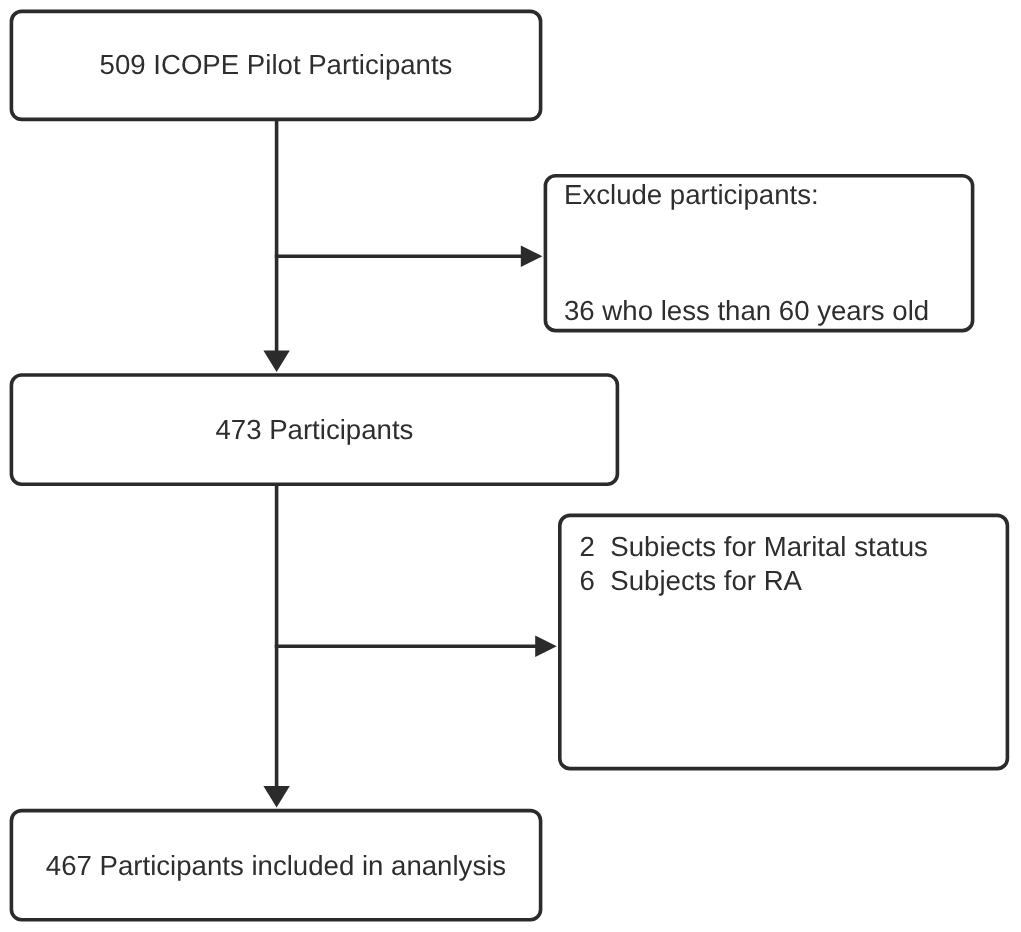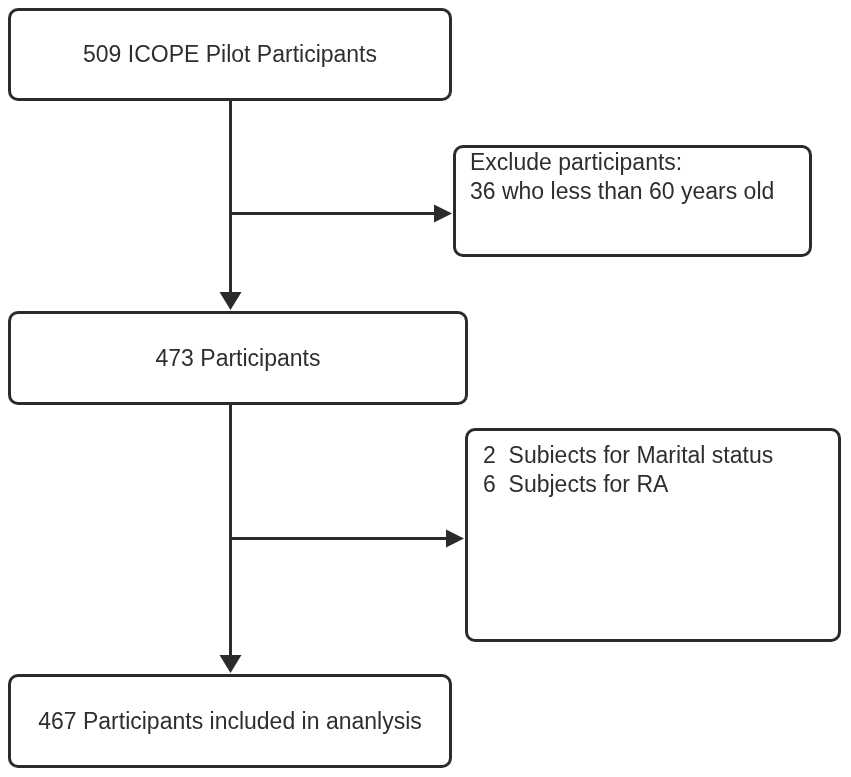--- a/index.html
+++ b/index.html
@@ -32,27 +32,27 @@
     border-radius: 10px;
   }
   .node-center {
     display: flex;
     align-items: center;
     justify-content: center;
     text-align: center;
     font-size: 23px;
   }
   .box-top    { left: 8px;   top: 8px;   width: 444px; height: 93px; }
-  .box-middle { left: 8px;   top: 311px; width: 460px; height: 94px; }
+  .box-middle { left: 8px;   top: 311px; width: 508px; height: 94px; }
   .box-bottom { left: 8px;   top: 674px; width: 444px; height: 94px; }
   .box-exclude-age {
-    left: 453px; top: 145px; width: 359px; height: 112px;
+    left: 453px; top: 145px; width: 359px; height: 132px;
     display: flex;
     flex-direction: column;
-    justify-content: flex-start;
+    justify-content: space-between;
     padding-left: 14px;
     font-size: 23px;
     line-height: 29px;
   }
   .box-exclude-missing {
     left: 465px; top: 428px; width: 376px; height: 214px;
     padding: 10px 0 0 15px;
     font-size: 23px;
     line-height: 28.5px;
   }

